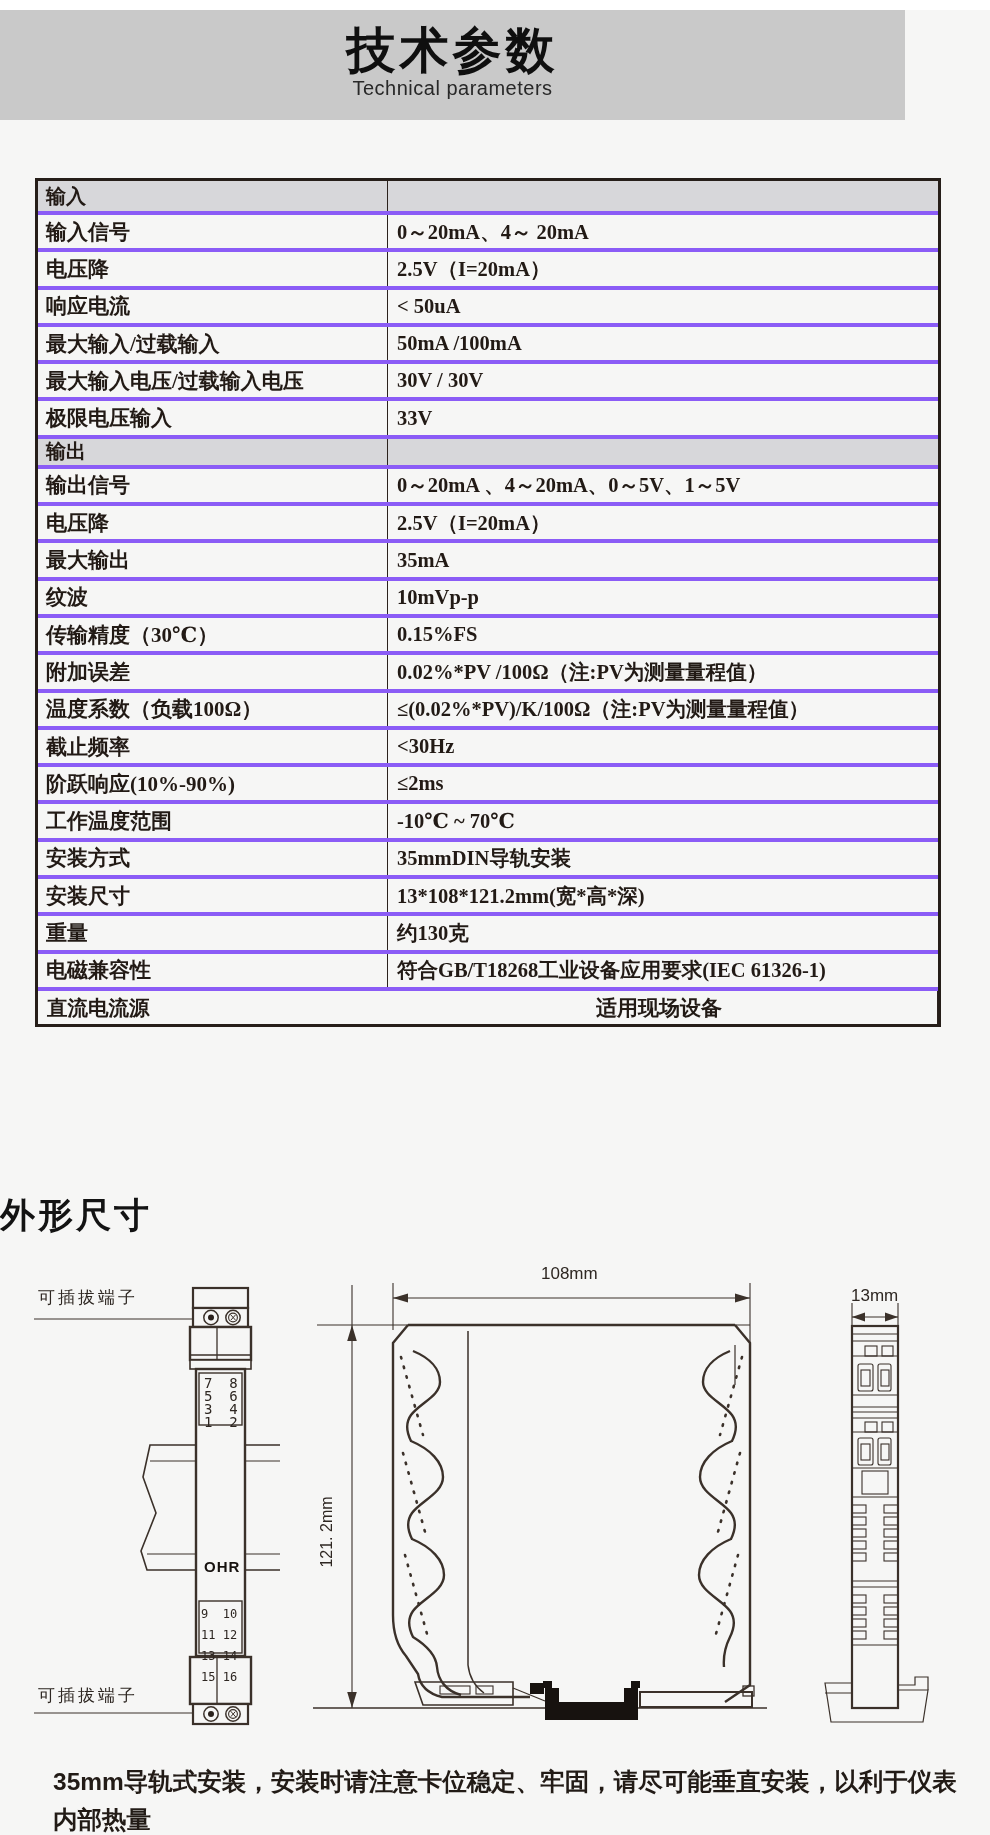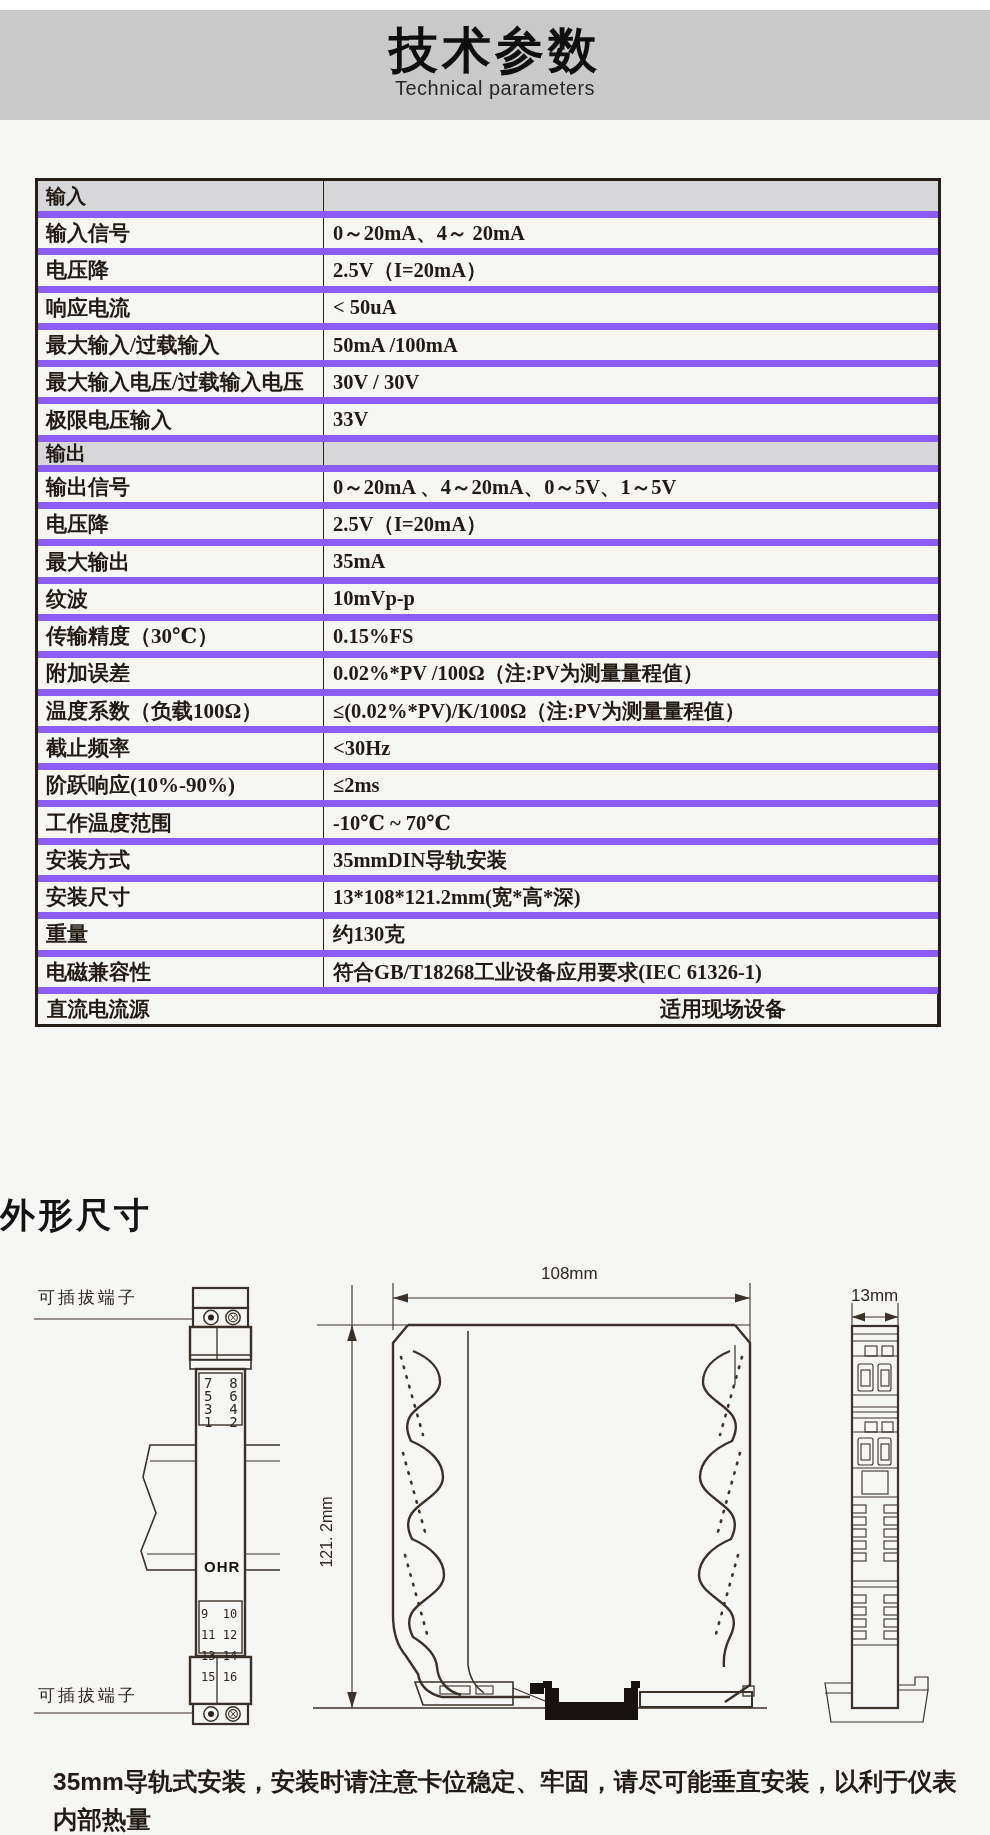--- a/index.html
+++ b/index.html
@@ -1,29 +1,29 @@
 <!DOCTYPE html>
 <html><head>
 <meta charset="utf-8">
 <style>
   *{margin:0;padding:0;box-sizing:border-box}
   body{width:990px;height:1835px;position:relative;background:#f6f6f5;overflow:hidden;
        font-family:"Liberation Sans","DejaVu Sans",sans-serif;color:#1d1713}
   .top-strip{position:absolute;left:0;top:0;width:990px;height:10px;background:#ffffff}
-  .header-band{position:absolute;left:0;top:10px;width:990px;height:110px;background:#c9c9c9;text-align:center}
+  .header-band{position:absolute;left:0;top:10px;width:905px;height:110px;background:#c9c9c9;text-align:center}
   .header-title{padding-top:13px;font-size:49px;line-height:54px;font-weight:700;letter-spacing:4px;color:#0f0f0f}
   .header-sub{font-size:20px;line-height:23px;color:#282828;letter-spacing:.5px}
 
   .spec-table{position:absolute;left:35px;top:178px;width:906px;border:3px solid #261e19;background:#f6f6f5}
-  .spec-row{display:flex;height:37.3px;border-top:7px solid #8b5cf6}
+  .spec-row{display:flex;height:37.3px;border-top:4px solid #8b5cf6}
   .spec-row:first-child{border-top:none}
   .spec-row.section{height:30px;background:#d7d7da}
   .spec-cell{display:flex;align-items:center;font-family:"Liberation Serif","DejaVu Serif",serif;
              white-space:pre-wrap;color:#221a15}
-  .spec-label{width:286px;border-right:1px solid #2b221d;padding-left:8px;font-size:21px;font-weight:700}
+  .spec-label{width:350px;border-right:1px solid #2b221d;padding-left:8px;font-size:21px;font-weight:700}
   .spec-row.section .spec-label{font-size:20px}
   .spec-value{flex:1;padding-left:9px;font-size:20.5px;font-weight:600}
 
   .dim-title{position:absolute;left:0;top:1192px;width:990px;text-align:left;
              font-size:35px;font-weight:700;letter-spacing:3px;color:#131313}
 
   .drawing{position:absolute}
   .ov{position:absolute;color:#2e2722}
   .mono{font-family:"DejaVu Sans Mono","Liberation Mono",monospace;white-space:pre}
 

